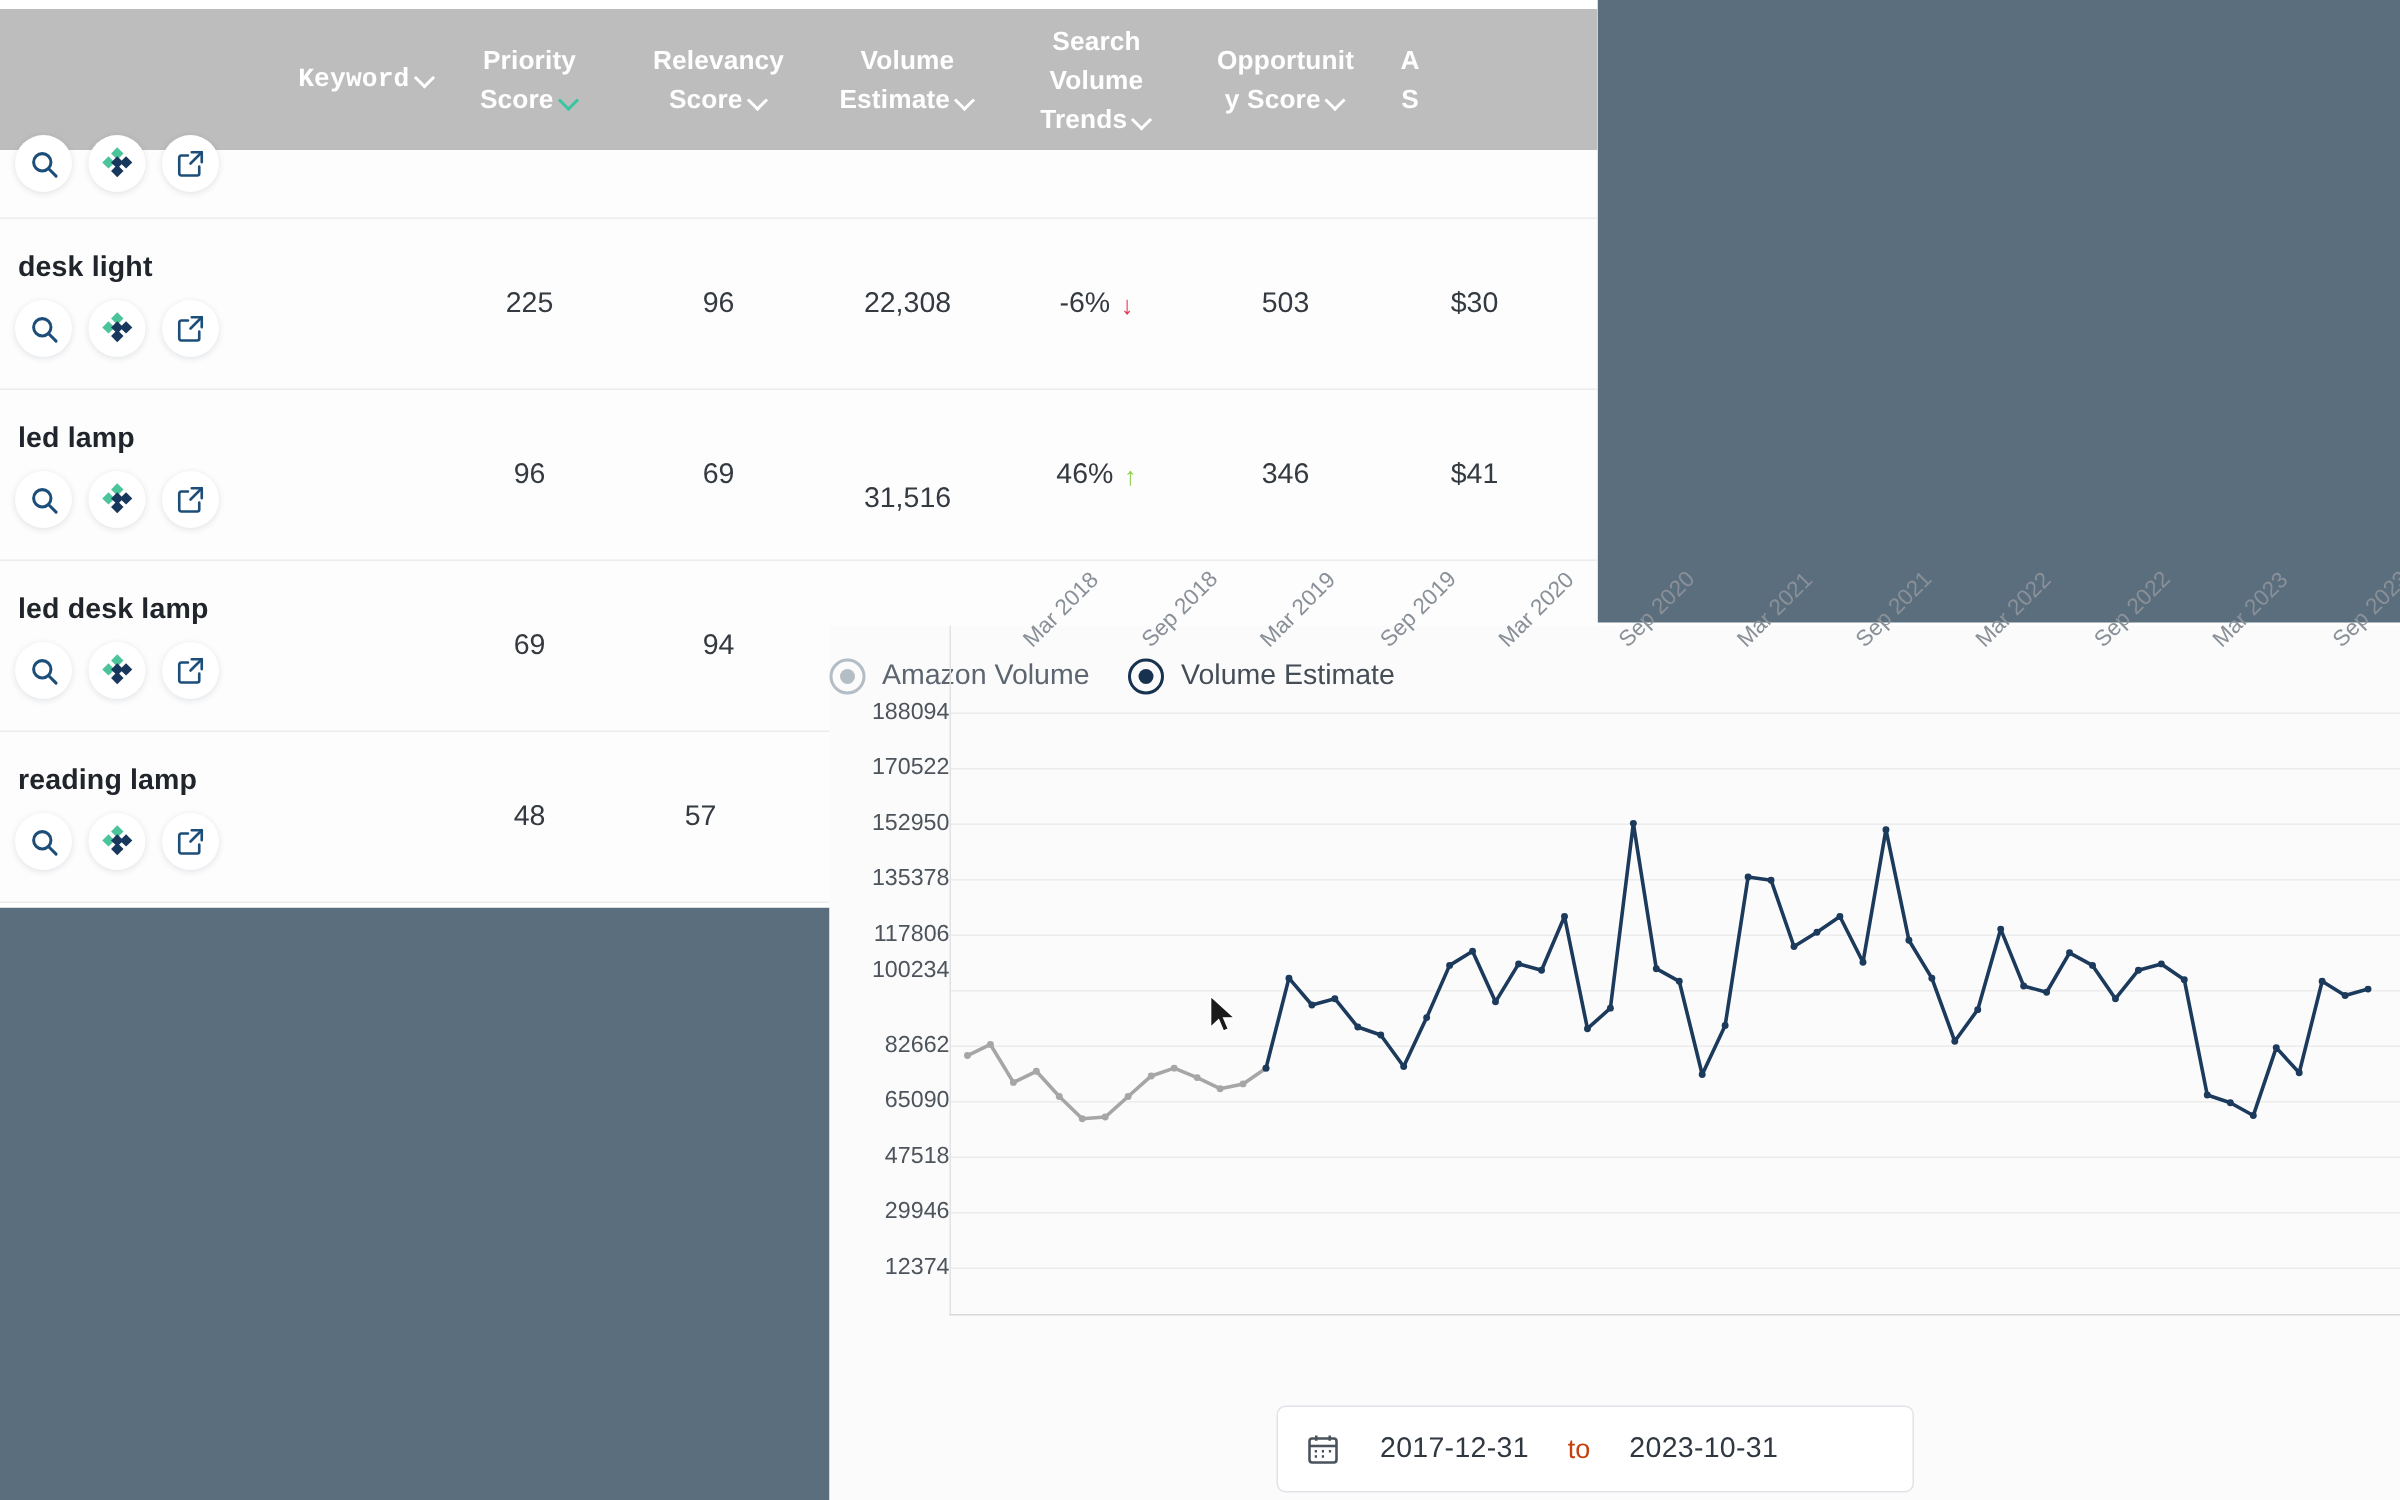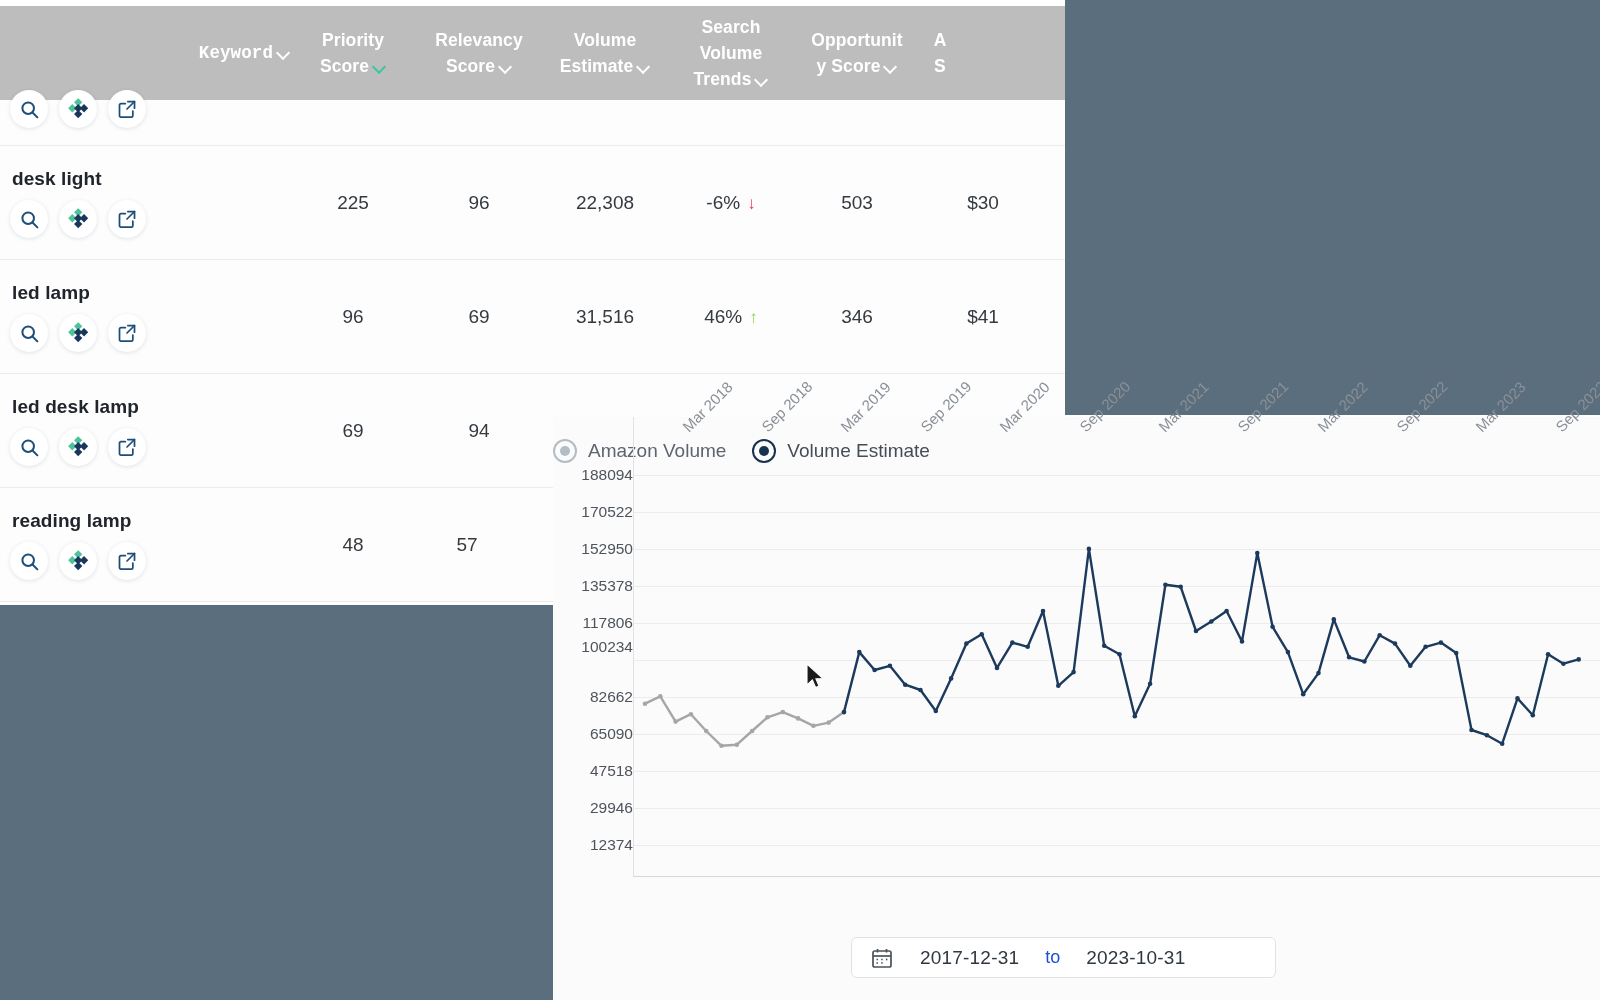--- a/index.html
+++ b/index.html
@@ -110,27 +110,27 @@
   .xlabel {
     position:absolute; top:6px;
     font-size:15px; color:#8a9098;
     transform:rotate(-45deg); transform-origin:left top;
     white-space:nowrap;
   }
 
   
   .daterange {
     position:absolute; left:298px; top:520px;
-    width:425px; height:41px;
+    width:425px; height:58px;
     border:1px solid #dfe3e8; border-radius:6px; background:#ffffff;
     display:flex; align-items:center; padding:0 18px; gap:26px;
   }
   .cal-icon { width:24px; height:24px; flex:0 0 auto; }
   .dateval { font-size:19px; color:#2f3740; letter-spacing:0.2px; }
-  .dateto { font-size:18px; color:#1d4ed8; }
+  .dateto { font-size:18px; color:#c2410c; }
 
   .cursor { position:absolute; left:805px; top:663px; width:22px; height:28px; pointer-events:none; }
 </style>
 </head>
 <body>
 
 <div id="stage">
 
   <div class="backdrop-right"></div>
   <div class="backdrop-bottom"></div>
@@ -259,21 +259,21 @@
           <div class="icon-btn">
             <svg width="20" height="20" viewBox="0 0 24 24" fill="none" stroke="#1d4e7a" stroke-width="2.1" stroke-linecap="round" stroke-linejoin="round">
                 <path d="M13 3h8v8"></path>
                 <path d="M21 3l-9 9"></path>
                 <path d="M19 14.5V20a1.6 1.6 0 0 1-1.6 1.6H4.6A1.6 1.6 0 0 1 3 20V7.2A1.6 1.6 0 0 1 4.6 5.6H10"></path>
               </svg>
           </div>
         </div>
         <div class="cell" style="left:290px; width:126px;">96</div>
         <div class="cell" style="left:416px; width:126px;">69</div>
-        <div class="cell" style="left:542px; width:126px;">
+        <div class="cell" style="left:542px; width:126px;margin-top:16px;">
           <span class="vol">31,516</span>
         </div>
         <div class="cell" style="left:668px; width:126px;">
           <span class="trend-wrap">
             <span>46%</span>
             <span class="arrow-up">↑</span>
           </span>
         </div>
         <div class="cell" style="left:794px; width:126px;">346</div>
         <div class="cell" style="left:920px; width:126px;">$41</div>

